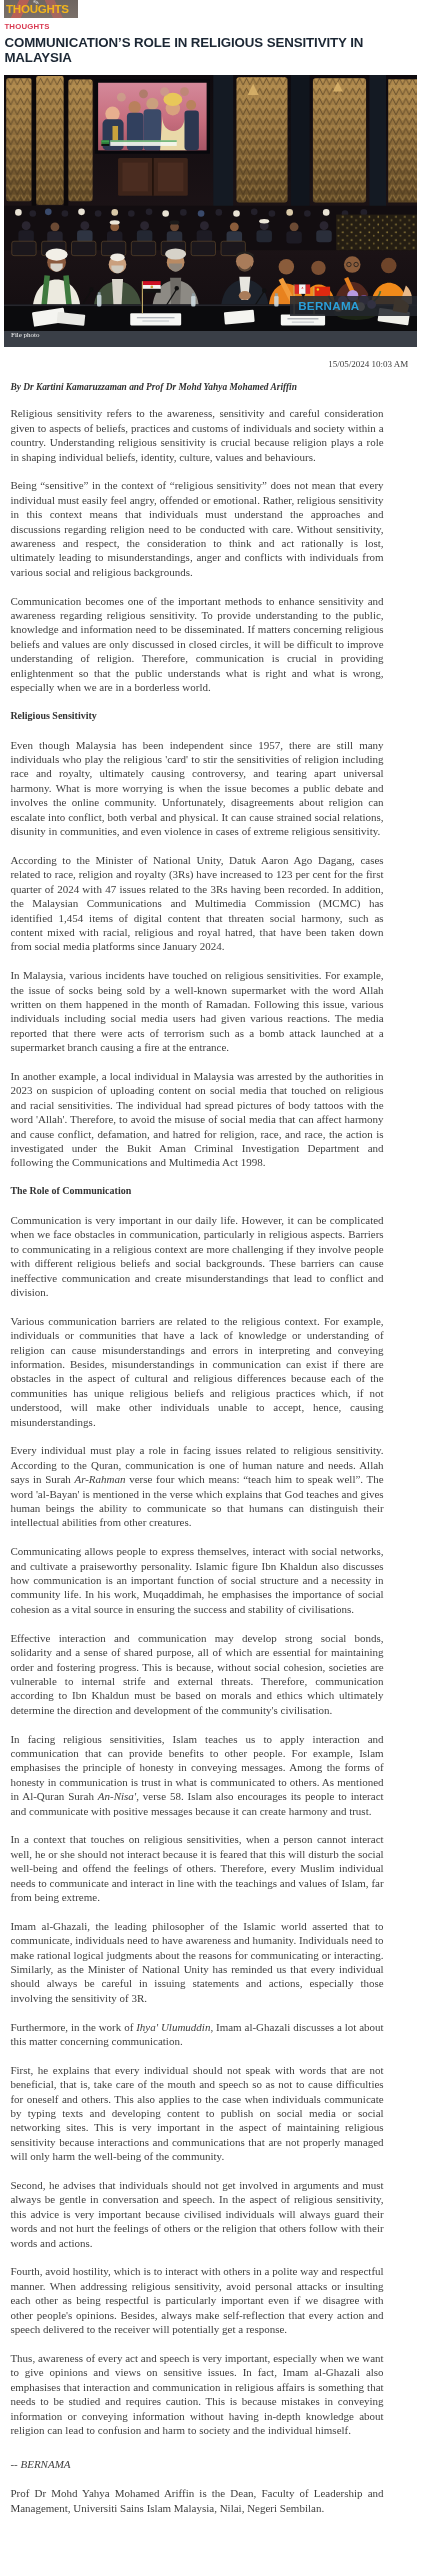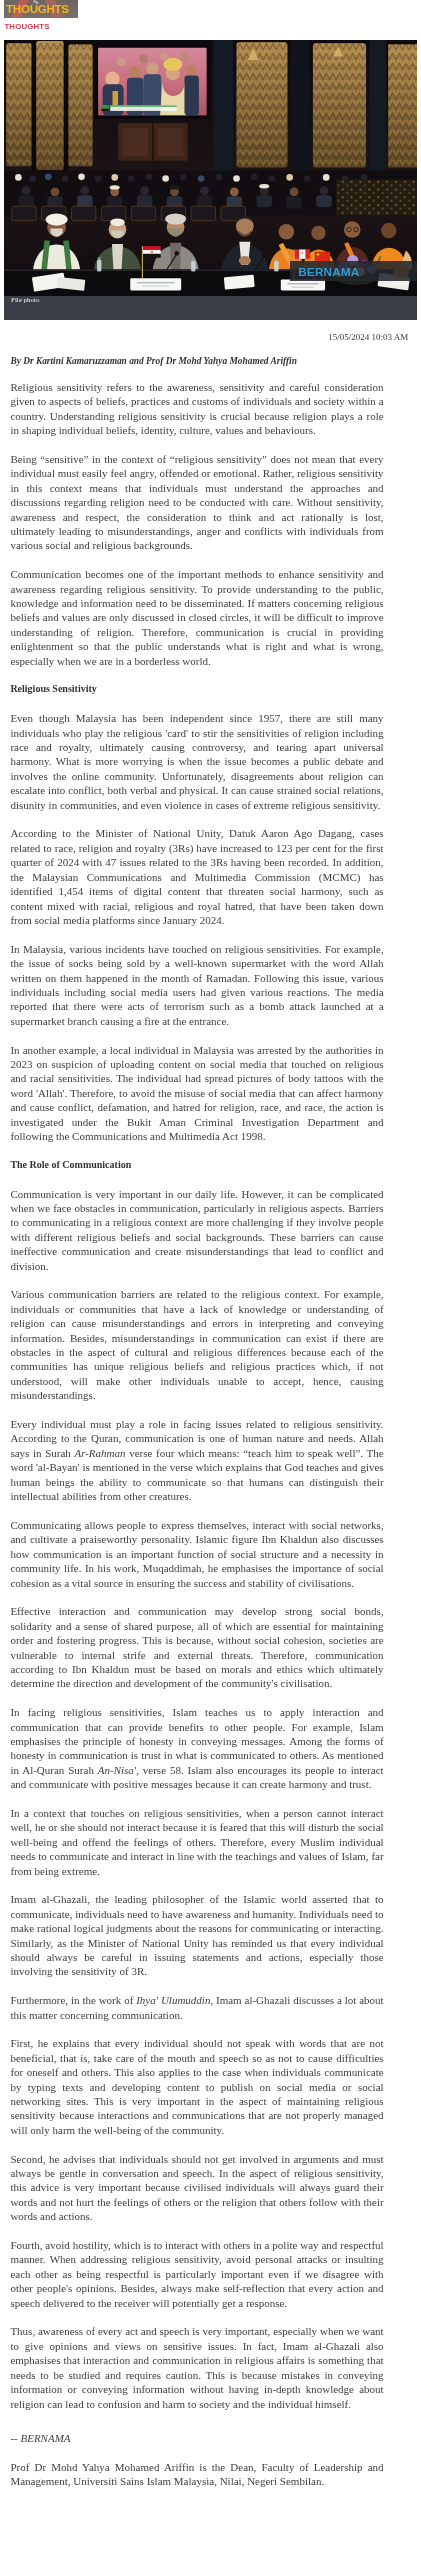--- a/index.html
+++ b/index.html
@@ -45,21 +45,21 @@
   figure.photo { position:relative; width:413px; margin-top:9.4px; }
   figure.photo svg { display:block; width:413px; height:256px; }
   .bernama-badge {
     position:absolute; right:0; top:221px; width:127px; height:20px;
     background:rgba(35,39,46,.88);
     display:flex; align-items:center; padding-left:7.8px;
     font-family:"Liberation Sans", sans-serif; font-weight:bold;
     font-size:11.6px; letter-spacing:0.3px; color:#2b9fd8;
   }
   figcaption.photo-caption {
-    width:413px; height:24px; background:#3a3f47;
+    width:413px; height:16px; background:#3a3f47;
     color:#f4f4f4; font-size:7px; line-height:9.4px; padding-left:6.6px;
   }
 
   
   .date-row {
     margin-top:12px; padding-right:9.4px;
     text-align:right; font-size:9px; color:#3c3c3c;
   }
   .article {
     padding:0 34px 16.6px 6px;
@@ -82,20 +82,21 @@
 
 <div class="page">
 
   <div class="banner">
     <span class="banner-text">THOUGHTS</span>
     <span class="banner-pen">✎</span>
   </div>
 
   <div class="category">THOUGHTS</div>
 
+  <h1 class="headline">COMMUNICATION’S ROLE IN RELIGIOUS SENSITIVITY IN MALAYSIA</h1>
 
   <figure class="photo">
     <svg viewBox="0 0 746 462" preserveAspectRatio="none" aria-hidden="true">
       <defs>
         <linearGradient id="wall" x1="0" y1="0" x2="0" y2="1">
           <stop offset="0" stop-color="#0e0a0e"></stop>
             <stop offset="0.6" stop-color="#1d1417"></stop>
             <stop offset="1" stop-color="#120d10"></stop>
         </linearGradient>
         <linearGradient id="gold" x1="0" y1="0" x2="0" y2="1">

